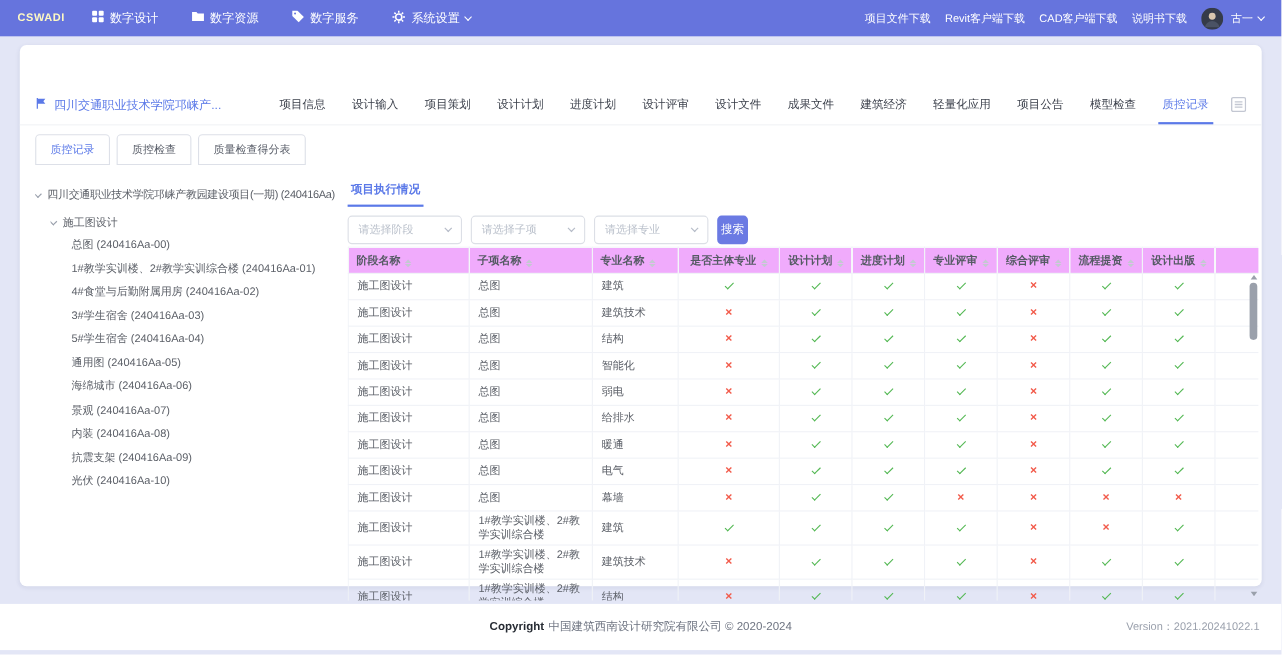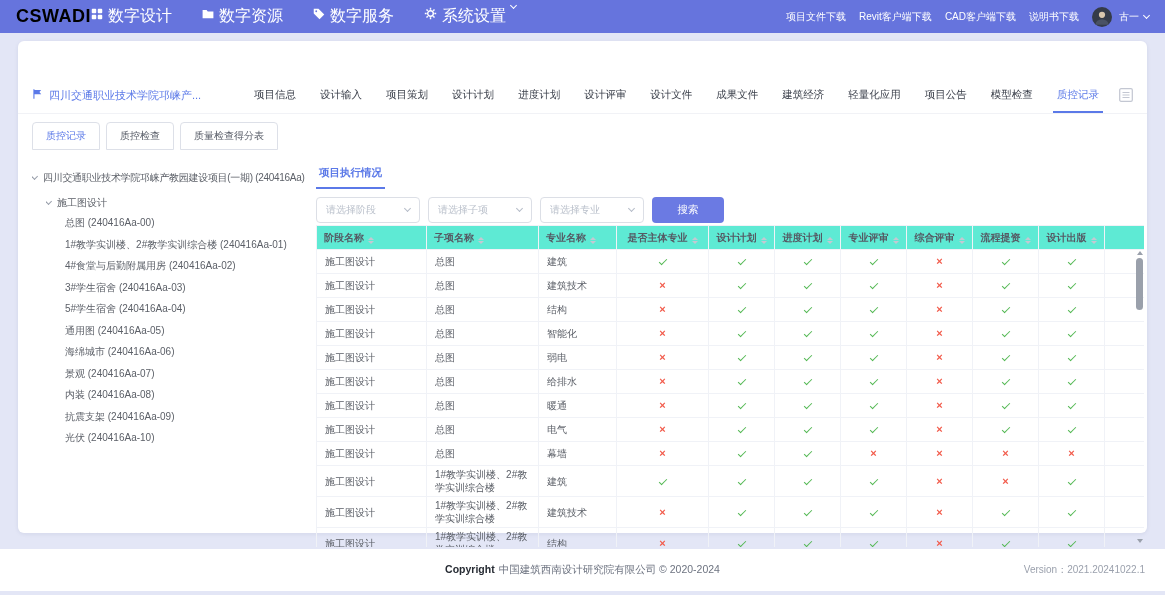--- a/index.html
+++ b/index.html
@@ -6,22 +6,22 @@
     --navbar-bg:#6674dd; --accent:#5b79e8; --check-green:#53b853; --cross-red:#f25b4b;
     --page-bg:#e3e6f6; --button-bg:#6b7ae3;
   }
   *{box-sizing:border-box;margin:0;padding:0;}
   html,body{width:1165px;height:595px;}
   body{font-family:"Liberation Sans","DejaVu Sans",sans-serif;background:var(--page-bg);position:relative;overflow:hidden;}
 
   
   .navbar{height:33px;background:var(--navbar-bg);display:flex;align-items:center;justify-content:space-between;padding:0 16px;}
   .nav-left{display:flex;align-items:center;}
-  .logo{color:#000000;font-weight:bold;font-size:18px;letter-spacing:.5px;cursor:pointer;}
-  .nav-item{display:flex;align-items:flex-start;gap:5px;color:#fff;font-size:16px;margin-right:30px;cursor:pointer;white-space:nowrap;}
+  .logo{color:#fef9c3;font-weight:bold;font-size:10px;letter-spacing:.5px;margin-right:24px;cursor:pointer;}
+  .nav-item{display:flex;align-items:center;gap:5px;color:#fff;font-size:11px;margin-right:30px;cursor:pointer;white-space:nowrap;}
   .nav-right{display:flex;align-items:center;}
   .nav-link{color:#fff;font-size:10px;margin-left:13px;cursor:pointer;white-space:nowrap;}
   .avatar{width:20px;height:20px;border-radius:50%;margin-left:13px;cursor:pointer;display:flex;}
   .user{display:flex;align-items:center;gap:5px;color:#fff;font-size:10px;margin-left:7px;cursor:pointer;}
   .chev{width:5px;height:5px;border-right:1.2px solid currentColor;border-bottom:1.2px solid currentColor;transform:rotate(45deg);display:inline-block;margin-top:-3px;}
 
   
   .card{position:absolute;left:18px;top:41px;width:1129px;height:492px;background:#fff;border-radius:6px;box-shadow:0 1px 4px rgba(30,40,90,.08);}
   .project-bar{height:37px;display:flex;align-items:center;padding:0 14px;border-bottom:1px solid #f1f2f6;margin-top:36px;}
   .proj-title{display:flex;align-items:center;gap:6px;color:var(--accent);font-size:11px;width:222px;flex-shrink:0;cursor:pointer;white-space:nowrap;}
@@ -42,26 +42,26 @@
   .tree-caret{width:5px;height:5px;border-right:1.2px solid #9aa0ac;border-bottom:1.2px solid #9aa0ac;transform:rotate(45deg);flex-shrink:0;margin-top:-2px;}
   .tree-stage{margin:10px 0 2px 14px;}
   .tree-items{margin-left:33px;}
   .tree-item{line-height:21.5px;white-space:nowrap;overflow:hidden;cursor:pointer;}
 
   .panel{flex:1;padding:12px 0 0 2px;position:relative;min-width:0;}
   .panel-tab{display:inline-block;font-size:10.5px;font-weight:bold;color:var(--accent);padding:0 3px 7px;border-bottom:2px solid var(--accent);margin-left:8px;cursor:pointer;}
   .filters{display:flex;gap:8px;margin:8px 0 0 8px;}
   .sel{width:104px;height:26px;border:1px solid #dcdfe6;border-radius:4px;background:#fff;display:flex;align-items:center;justify-content:space-between;padding:0 9px;font-size:10px;color:#bac0cb;cursor:pointer;}
   .sel .chev{color:#b6bcc8;}
-  .search-btn{width:72px;height:26px;border:none;border-radius:4px;background:var(--button-bg);color:#fff;font-size:10.5px;cursor:pointer;font-family:inherit;}
+  .search-btn{width:28px;height:26px;border:none;border-radius:4px;background:var(--button-bg);color:#fff;font-size:10.5px;cursor:pointer;font-family:inherit;}
 
   .table-viewport{margin:2px 0 0 8px;height:322px;overflow:hidden;position:relative;}
   table{border-collapse:collapse;table-layout:fixed;width:888px;}
   th,td{border:1px solid #f0f2f7;font-size:10px;}
-  th{background:#5eead4;color:#555a64;font-weight:bold;height:24px;padding:2px 7px;text-align:left;white-space:nowrap;overflow:hidden;}
+  th{background:#f0abfc;color:#555a64;font-weight:bold;height:24px;padding:2px 7px;text-align:left;white-space:nowrap;overflow:hidden;}
   th.c,td.c{text-align:center;}
   td{height:24px;padding:2px 8px;color:#5c6068;line-height:13px;}
   .sort{display:inline-flex;flex-direction:column;gap:1px;margin-left:4px;vertical-align:1px;}
   .sort i{width:0;height:0;border-left:3px solid transparent;border-right:3px solid transparent;display:block;}
   .sort .up{border-bottom:3.5px solid #c4c8d2;}
   .sort .dn{border-top:3.5px solid #c4c8d2;}
   .ck{display:inline-block;width:8px;height:4px;border-left:1.6px solid var(--check-green);border-bottom:1.6px solid var(--check-green);transform:rotate(-45deg);margin-bottom:2px;}
   .cx{color:var(--cross-red);font-weight:bold;font-size:11px;line-height:10px;}
 
   .vscroll{position:absolute;top:26px;right:0;width:9px;height:292px;display:flex;flex-direction:column;align-items:center;}

